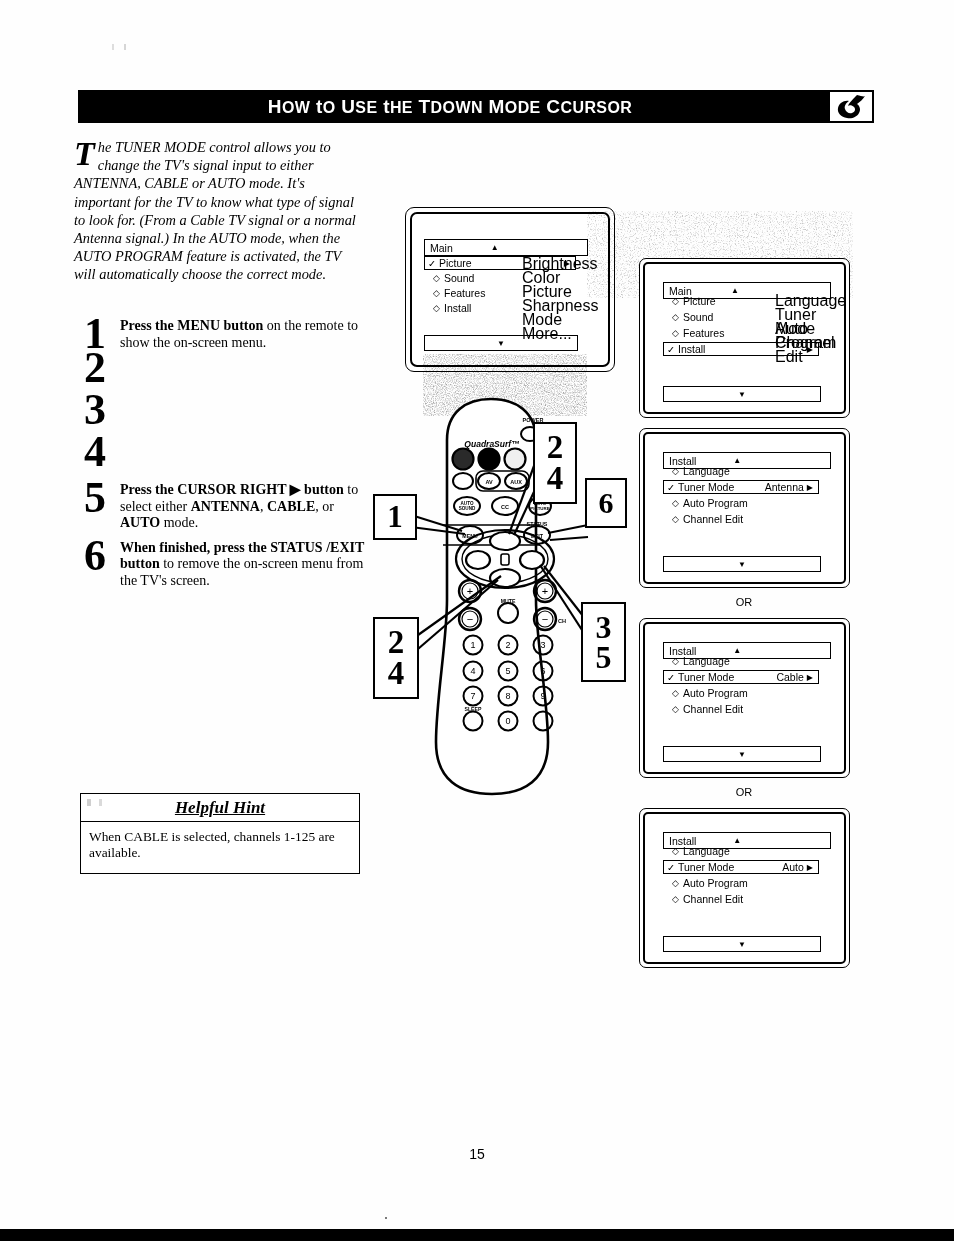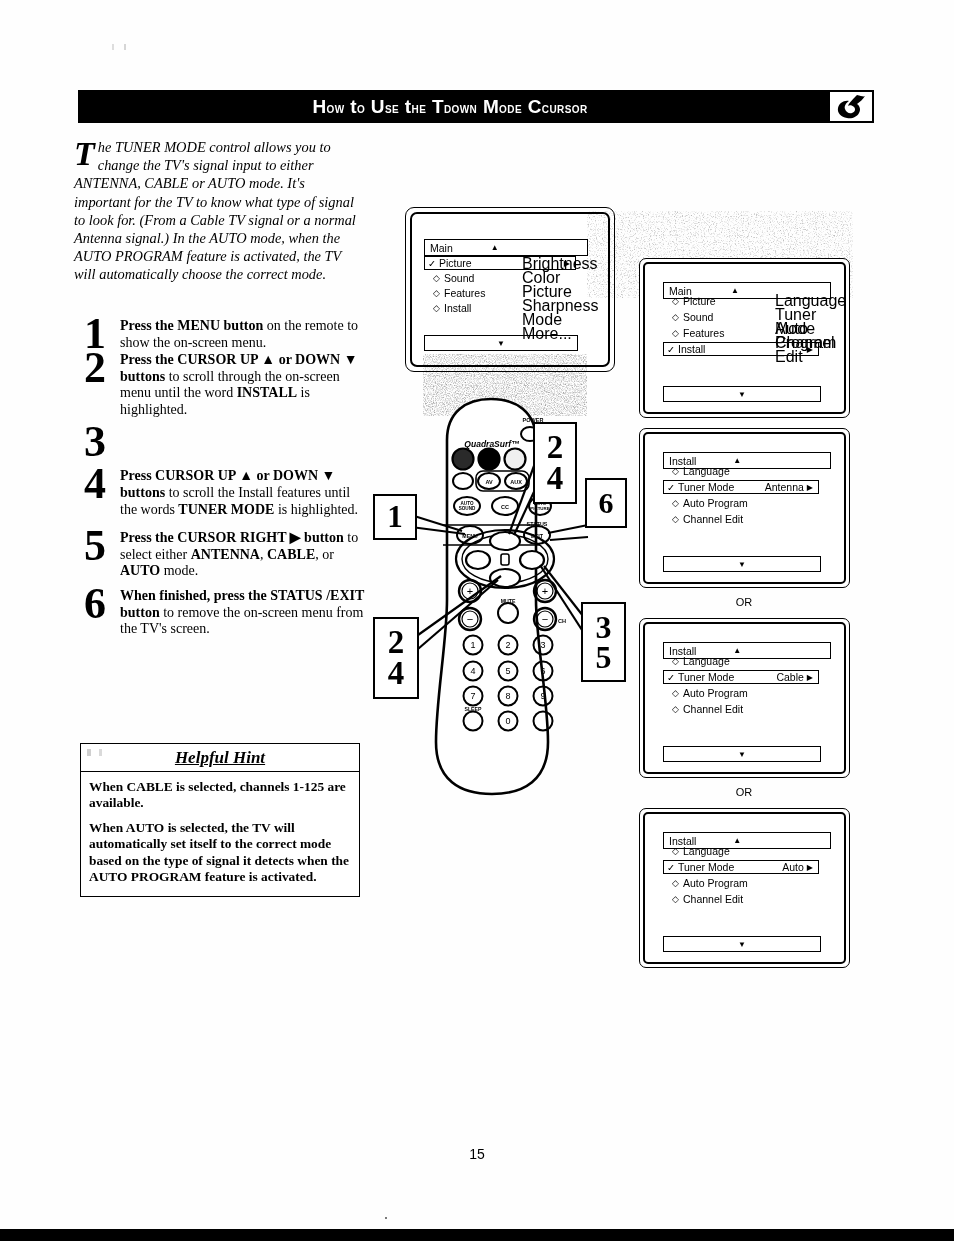--- a/index.html
+++ b/index.html
@@ -14,48 +14,48 @@
   
   .scan-speck{position:absolute;left:112px;top:44px;width:30px;height:6px;
     background:linear-gradient(90deg,#d8d8d8 0 8%,transparent 8% 40%,#cfcfcf 40% 46%,transparent 46% 100%);opacity:.85;}
 
   
   .banner{position:absolute;left:78px;top:90px;width:796px;height:33px;background:#000;}
   .banner-title{position:absolute;left:0;top:0;width:744px;height:33px;
     display:flex;align-items:center;justify-content:center;
     color:#fff;font-family:"Liberation Sans",sans-serif;font-weight:bold;
     font-size:19px;letter-spacing:.4px;}
-  .banner-title .sc{font-size:10px;}
+  .banner-title .sc{font-size:16px;}
   .logo-box{position:absolute;right:2px;top:2px;width:42px;height:29px;background:#fff;
     display:flex;align-items:center;justify-content:center;}
   .logo-box svg{display:block;}
 
   
   .intro{position:absolute;left:74px;top:138px;width:288px;
     font-style:italic;font-size:14.4px;line-height:18.2px;text-align:left;}
   .dropcap{float:left;font-size:34px;line-height:28px;font-style:italic;
     font-weight:bold;padding:2px 3px 0 0;font-family:"Liberation Serif",serif;}
 
   
   .steps{position:absolute;left:78px;top:318px;width:290px;}
   .step{position:relative;min-height:34px;margin-bottom:13px;}
   .step-num{position:absolute;left:0;top:-6px;width:34px;text-align:center;
     font-family:"Liberation Serif",serif;font-weight:bold;font-size:44px;line-height:44px;}
   .step-txt{margin-left:42px;font-size:14px;line-height:16.6px;font-family:Liberation Serif, serif;}
   .step-txt b{font-weight:bold;}
 
   
-  .hint{position:absolute;left:80px;top:743px;width:278px;border:1.6px solid #000;background:#fff;}
+  .hint{position:absolute;left:80px;top:793px;width:278px;border:1.6px solid #000;background:#fff;}
   .hint-head{border-bottom:1.6px solid #000;height:27px;display:flex;align-items:center;
     justify-content:center;position:relative;}
   .hint-title{font-style:italic;font-weight:bold;font-size:17px;
     font-family:"Liberation Serif",serif;text-decoration:underline;}
   .hint-head:before{content:"";position:absolute;left:6px;top:5px;width:22px;height:7px;
     background:linear-gradient(90deg,#cfcfcf 0 20%,transparent 20% 55%,#dadada 55% 70%,transparent 70%);}
-  .hint-body{padding:7px 8px 9px 8px;font-weight:bold;}
+  .hint-body{padding:7px 8px 9px 8px;}
   .hint-body p{margin:0 0 8px 0;font-size:13.4px;line-height:16.4px;}
   .hint-body p:last-child{margin-bottom:2px;}
 
   
   .osd{position:absolute;background:#fff;border:1.7px solid #000;border-radius:7px;}
   .osd .inner{position:absolute;inset:3px;border:2.4px solid #000;border-radius:5px;}
   .osd-title{position:absolute;border:1.3px solid #000;height:15px;display:flex;
     align-items:center;padding:0 5px;font-family:"Liberation Sans",sans-serif;font-size:10.5px;}
   .osd-title .t{flex:0 0 auto;}
   .osd-title .up{flex:1 1 auto;text-align:center;font-size:8px;padding-right:30%;}
@@ -119,46 +119,43 @@
     <span class="dropcap">T</span><span id="intro-slot">he TUNER MODE control allows you to change the TV's signal input to either ANTENNA, CABLE or AUTO mode. It's important for the TV to know what type of signal to look for. (From a Cable TV signal or a normal Antenna signal.) In the AUTO mode, when the AUTO PROGRAM feature is activated, the TV will automatically choose the correct mode.</span>
   </div>
 
   <div class="steps" id="steps-slot">
       <div class="step" style="margin-bottom: 0px;">
         <div class="step-num">1</div>
         <div class="step-txt"><b>Press the MENU button</b> on the remote to show the on-screen menu.</div>
       </div>
       <div class="step" style="margin-bottom: 8px;">
         <div class="step-num">2</div>
-        <div class="step-txt"><b>Press the CURSOR UP ▲ or DOWN ▼ buttons</b> to scroll through the on-screen menu until the word <b>INSTALL</b> is highlighted.</div>
       </div>
       <div class="step" style="margin-bottom: 8px;">
         <div class="step-num">3</div>
       </div>
       <div class="step" style="margin-bottom: 12px;">
         <div class="step-num">4</div>
-        <div class="step-txt"><b>Press CURSOR UP ▲ or DOWN ▼ buttons</b> to scroll the Install features until the words <b>TUNER MODE</b> is highlighted.</div>
       </div>
       <div class="step" style="margin-bottom: 8px;">
         <div class="step-num">5</div>
         <div class="step-txt"><b>Press the CURSOR RIGHT ▶ button</b> to select either <b>ANTENNA</b>, <b>CABLE</b>, or <b>AUTO</b> mode.</div>
       </div>
       <div class="step" style="margin-bottom: 8px;">
         <div class="step-num">6</div>
         <div class="step-txt"><b>When finished, press the STATUS /EXIT button</b> to remove the on-screen menu from the TV's screen.</div>
       </div>
     </div>
 
   <div class="hint">
     <div class="hint-head">
       <div class="hint-title">Helpful Hint</div>
     </div>
     <div class="hint-body" id="hint-slot">
         <p>When CABLE is selected, channels 1-125 are available.</p>
-        <p>When AUTO is selected, the TV will automatically set itself to the correct mode based on the type of signal it detects when the AUTO PROGRAM feature is activated.</p>
       </div>
   </div>
 
   <div class="tv">
     <div class="shell"></div>
     <div class="screen"></div>
   </div>
 
   <svg class="leaders" viewBox="0 0 954 1241">
     <defs>

